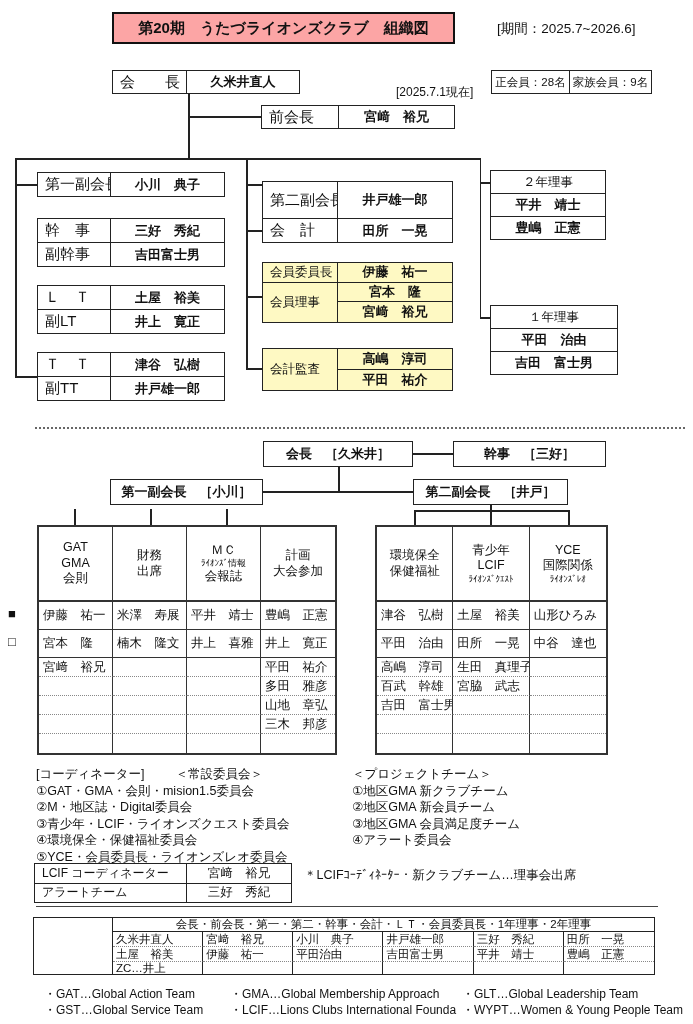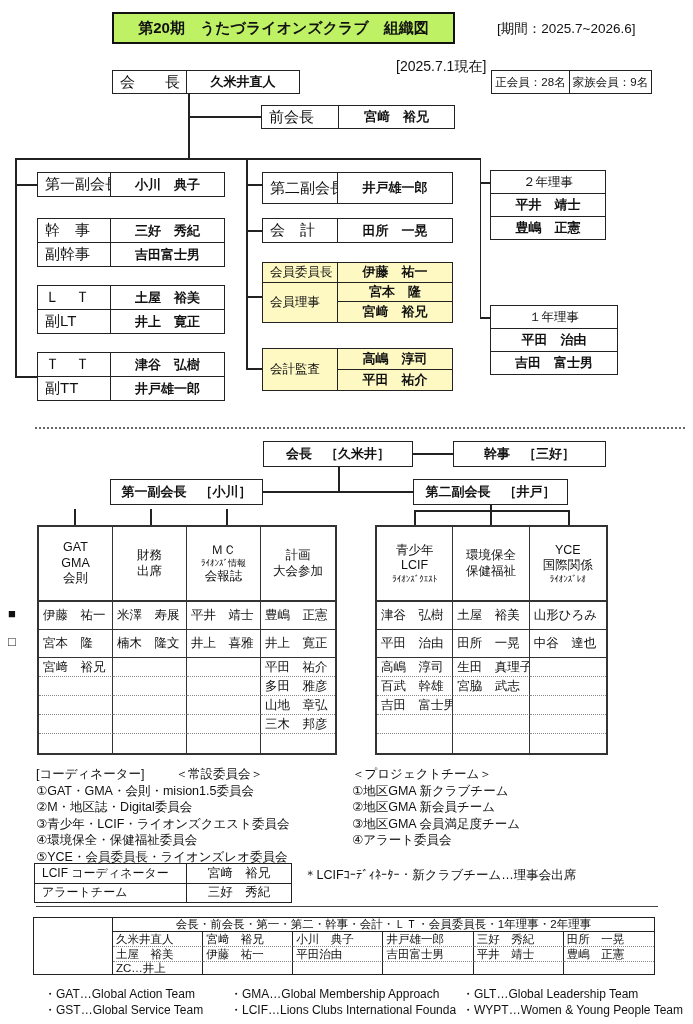--- a/index.html
+++ b/index.html
@@ -54,38 +54,38 @@
   
   .roster{position:absolute;box-sizing:border-box;display:grid;border:1.6px solid #222;background:#fff;}
   .roster>div{box-sizing:border-box;display:flex;align-items:center;font-size:11.5px;
               padding-left:3px;white-space:nowrap;overflow:hidden;min-height:0;}
   .roster .sp{grid-column:1;grid-row:1/5;border-right:1.2px solid #222;}
   .roster .rh{grid-column:2/8;grid-row:1;border-bottom:1.2px solid #222;justify-content:center;padding-left:0;}
   .roster .rc{border-right:1.2px solid #222;border-bottom:1px dotted #888;}
   .roster .ec{border-right:none;}
   .roster .er{border-bottom:none;}
   .titlebox{display:flex;align-items:center;justify-content:center;border:2.2px solid #111;
-            background:#bef264;font-size:15px;font-weight:bold;white-space:nowrap;}
+            background:#fca5a5;font-size:15px;font-weight:bold;white-space:nowrap;}
   .gloss{position:absolute;font-size:12px;line-height:16px;white-space:nowrap;}
 </style>
 </head>
 <body>
 
 <div class="page">
 
   <div class="abs titlebox" style="left:112px;top:12px;width:343px;height:32px">
     <span>第20期　うたづライオンズクラブ　組織図</span>
   </div>
   <div class="abs b" style="left:497px;top:20px;font-size:13.5px;white-space:nowrap">[期間：2025.7~2026.6]</div>
 
   <div class="bx2" style="left:112px;top:70px;width:188px;height:24px">
     <div class="lc" style="width:74px">会　　長</div>
     <div class="nc">久米井直人</div>
   </div>
-  <div class="abs" style="left:396px;top:58px;font-size:14px;white-space:nowrap">[2025.7.1現在]</div>
+  <div class="abs" style="left:396px;top:84px;font-size:12px;white-space:nowrap">[2025.7.1現在]</div>
   <div class="bx2" style="left:491px;top:70px;width:161px;height:24px">
     <div class="mc" style="width:78px;border-right:1.6px solid #222">正会員：28名</div>
     <div class="mc" style="flex:1">家族会員：9名</div>
   </div>
 
   <div class="bx2" style="left:261px;top:105px;width:194px;height:24px">
     <div class="lc" style="width:77px">前会長</div>
     <div class="nc">宮﨑　裕兄</div>
   </div>
 
@@ -132,21 +132,21 @@
     <div class="row">
       <div class="lc" style="width:73px">Ｔ　Ｔ</div>
       <div class="nc">津谷　弘樹</div>
     </div>
     <div class="row">
       <div class="lc" style="width:73px">副TT</div>
       <div class="nc">井戸雄一郎</div>
     </div>
   </div>
 
-  <div class="bx2" style="left:262px;top:172px;width:191px;height:32px">
+  <div class="bx2" style="left:262px;top:181px;width:191px;height:38px">
     <div class="lc" style="width:75px">第二副会長</div>
     <div class="nc">井戸雄一郎</div>
   </div>
   <div class="bx2" style="left:262px;top:218px;width:191px;height:25px">
     <div class="lc" style="width:75px">会　計</div>
     <div class="nc">田所　一晃</div>
   </div>
   <div class="gb" style="left:262px;top:262px;width:191px;height:61px;grid-template-columns:75px 1fr;grid-template-rows:repeat(3,1fr)">
     <div class="glc bR bB">会員委員長</div>
     <div class="gnc bB">伊藤　祐一</div>
@@ -255,27 +255,27 @@
     <div class="ec">三木　邦彦</div>
 
     <div class="er"></div>
     <div class="er"></div>
     <div class="er"></div>
     <div class="er ec"></div>
   </div>
 
   <div class="ct" style="left:375px;top:525px;width:233px;height:230px;grid-template-columns:repeat(3,1fr);grid-template-rows:75px 28px 28px repeat(5,1fr)">
     <div class="hc">
+      <span>環境保全</span>
+      <span>保健福祉</span>
+    </div>
+    <div class="hc">
       <span>青少年</span>
       <span>LCIF</span>
       <span class="sm">ﾗｲｵﾝｽﾞｸｴｽﾄ</span>
-    </div>
-    <div class="hc">
-      <span>環境保全</span>
-      <span>保健福祉</span>
     </div>
     <div class="hc ec">
       <span>YCE</span>
       <span>国際関係</span>
       <span class="sm">ﾗｲｵﾝｽﾞﾚｵ</span>
     </div>
 
     <div class="sc">津谷　弘樹</div>
     <div class="sc">土屋　裕美</div>
     <div class="sc ec">山形ひろみ</div>

